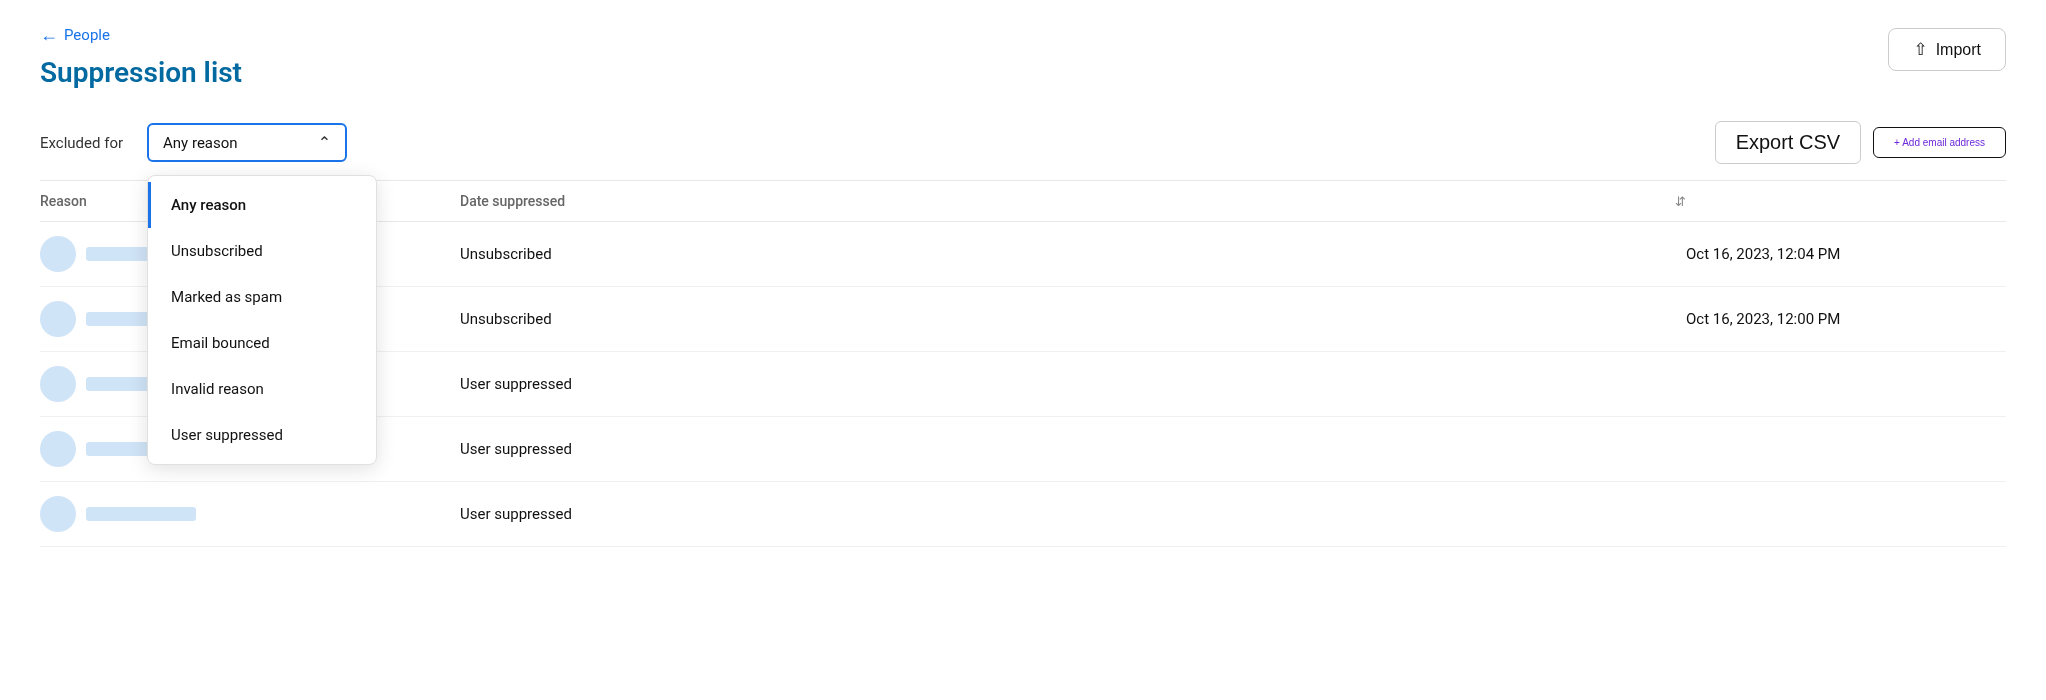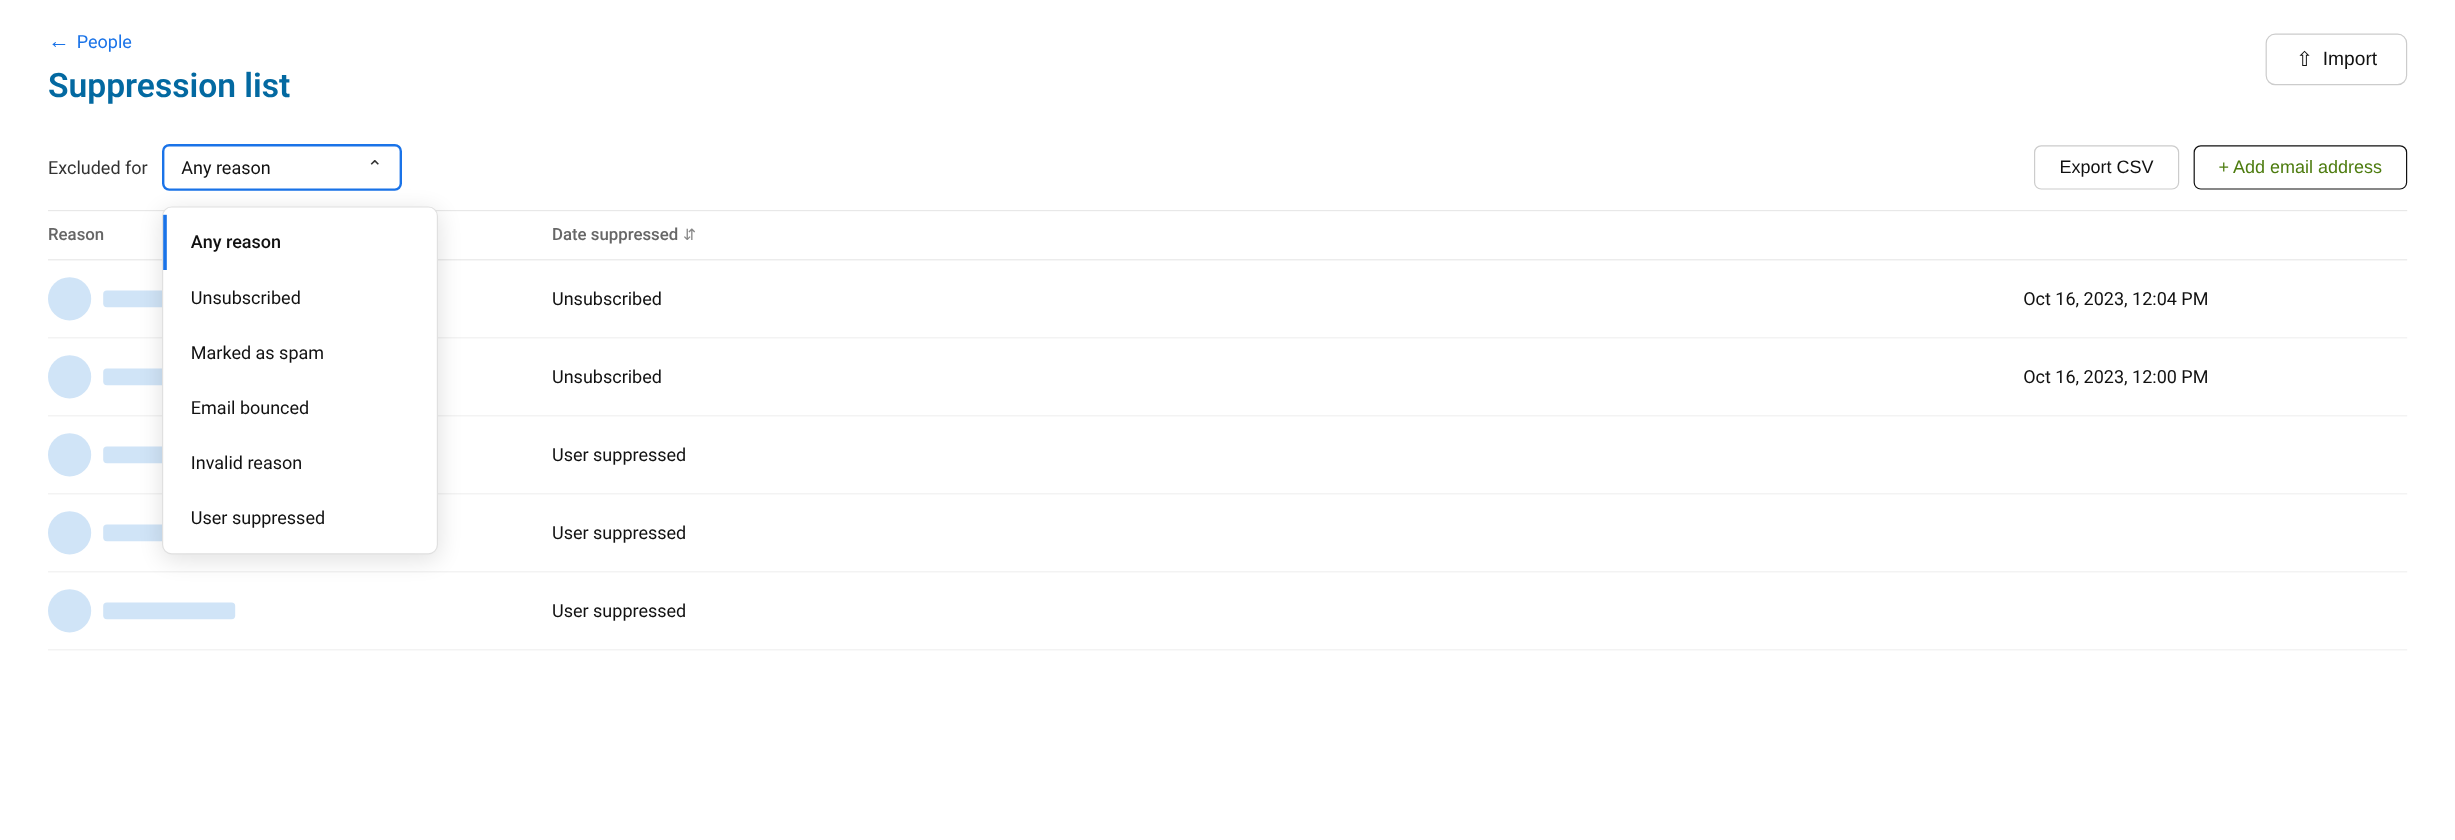--- a/index.html
+++ b/index.html
@@ -39,21 +39,21 @@
       display: flex;
       align-items: center;
       justify-content: space-between;
       margin-bottom: 0;
       padding-bottom: 16px;
       border-bottom: 1px solid #e8e8e8;
     }
     .toolbar-left {
       display: flex;
       align-items: center;
-      gap: 12px;
+      gap: 24px;
     }
     .excluded-label {
       font-size: 15px;
       color: #333;
     }
     .dropdown-select {
       display: flex;
       align-items: center;
       justify-content: space-between;
       border: 2px solid #1a73e8;
@@ -74,31 +74,31 @@
     .toolbar-right {
       display: flex;
       align-items: center;
       gap: 12px;
     }
     .btn-outline {
       border: 1.5px solid #ccc;
       background: #fff;
       border-radius: 6px;
       padding: 9px 20px;
-      font-size: 15px;
+      font-size: 20px;
       color: #111;
       cursor: pointer;
     }
     .btn-primary {
       border: 1.5px solid #111;
       background: #fff;
       border-radius: 6px;
       padding: 9px 20px;
-      font-size: 15px;
-      color: #4d7c0f;
+      font-size: 10px;
+      color: #6d28d9;
       cursor: pointer;
       display: flex;
       align-items: center;
       gap: 6px;
       font-weight: 500;
     }
     .btn-import {
       border: 1.5px solid #ccc;
       background: #fff;
       border-radius: 8px;
@@ -144,20 +144,21 @@
     .name-placeholder {
       width: 110px;
       height: 14px;
       background: #d0e4f7;
       border-radius: 3px;
     }
     .col-header-date {
       display: flex;
       align-items: center;
       gap: 4px;
+      justify-content: space-between;
     }
     .sort-icon {
       font-size: 13px;
       color: #888;
     }
 
     
     .dropdown-menu {
       position: absolute;
       top: 52px;

